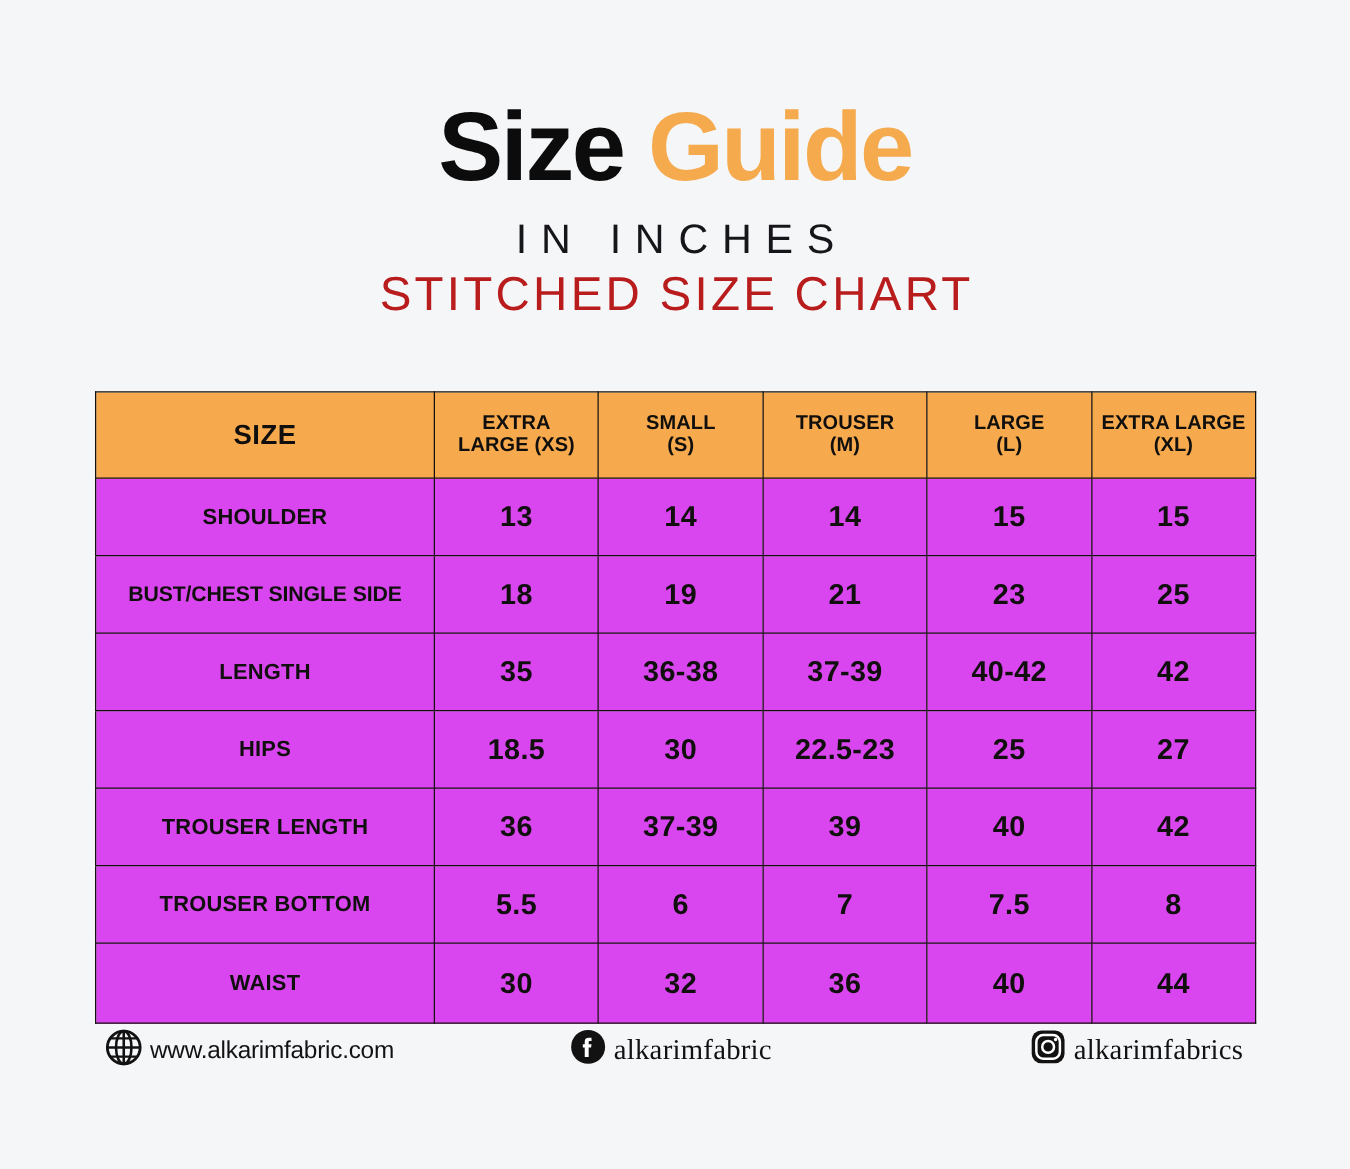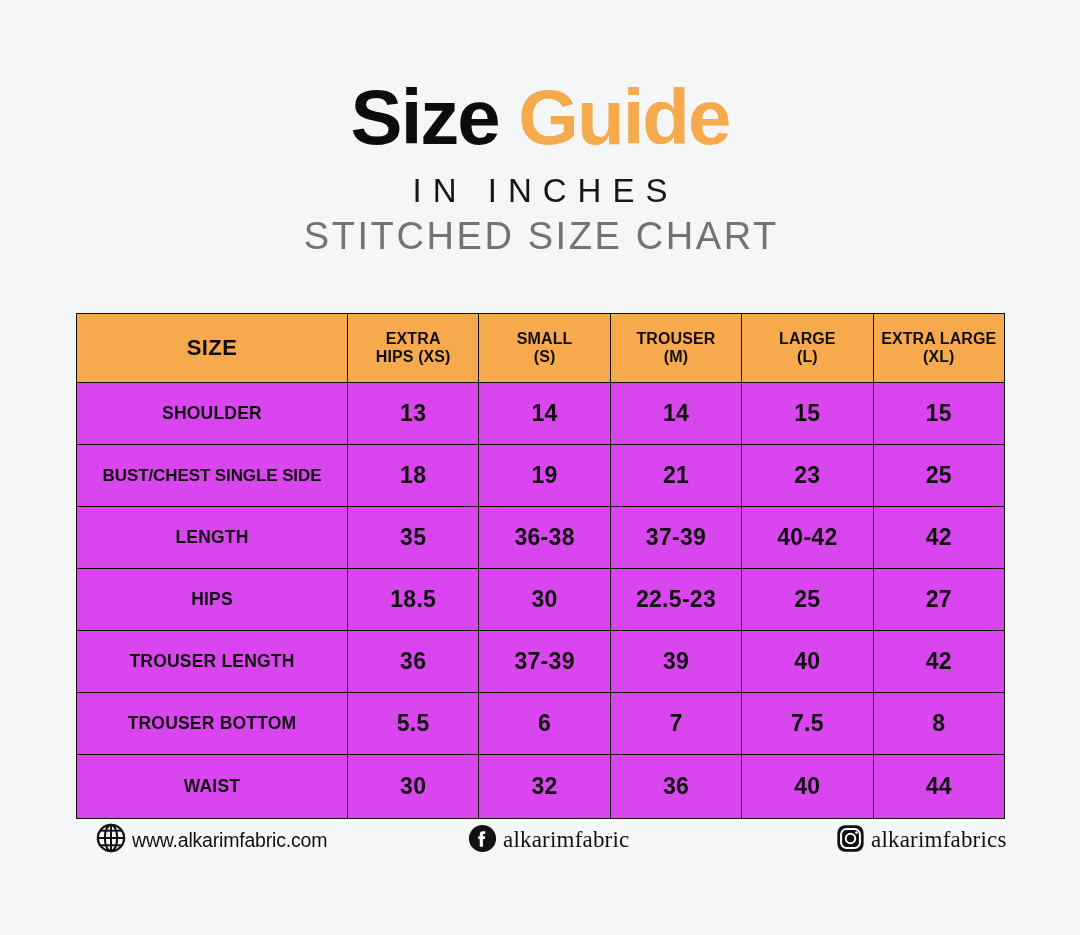--- a/index.html
+++ b/index.html
@@ -48,21 +48,21 @@
     letter-spacing: 11px;
     color: #16161a;
     line-height: 1.25;
     text-indent: 11px;
   }
   .sub-title-2 {
     margin-top: 2px;
     font-size: 38px;
     font-weight: 400;
     letter-spacing: 2.6px;
-    color: #737373;
+    color: #b91c1c;
     line-height: 1.25;
     text-indent: 2.6px;
   }
 
   
   .size-table-wrap {
     position: absolute;
     left: 76px;
     top: 313px;
     width: 928px;
@@ -116,21 +116,21 @@
     font-weight: 700;
     letter-spacing: 0.3px;
   }
   table.size-table tbody tr:last-child td {
     height: 59px;
   }
 
   
   .footer {
     position: absolute;
-    left: 88px;
+    left: 76px;
     top: 818px;
     width: 928px;
     height: 48px;
   }
   .footer-item {
     position: absolute;
     display: flex;
     align-items: center;
     gap: 6px;
     height: 44px;
@@ -185,21 +185,21 @@
         <col class="col-data">
         <col class="col-data">
       </colgroup>
       <thead>
         <tr>
           <th class="head-size">
             <div>SIZE</div>
           </th>
           <th class="head-col">
             <div>EXTRA</div>
-            <div>HIPS (XS)</div>
+            <div>LARGE (XS)</div>
           </th>
           <th class="head-col">
             <div>SMALL</div>
             <div>(S)</div>
           </th>
           <th class="head-col">
             <div>TROUSER</div>
             <div>(M)</div>
           </th>
           <th class="head-col">

